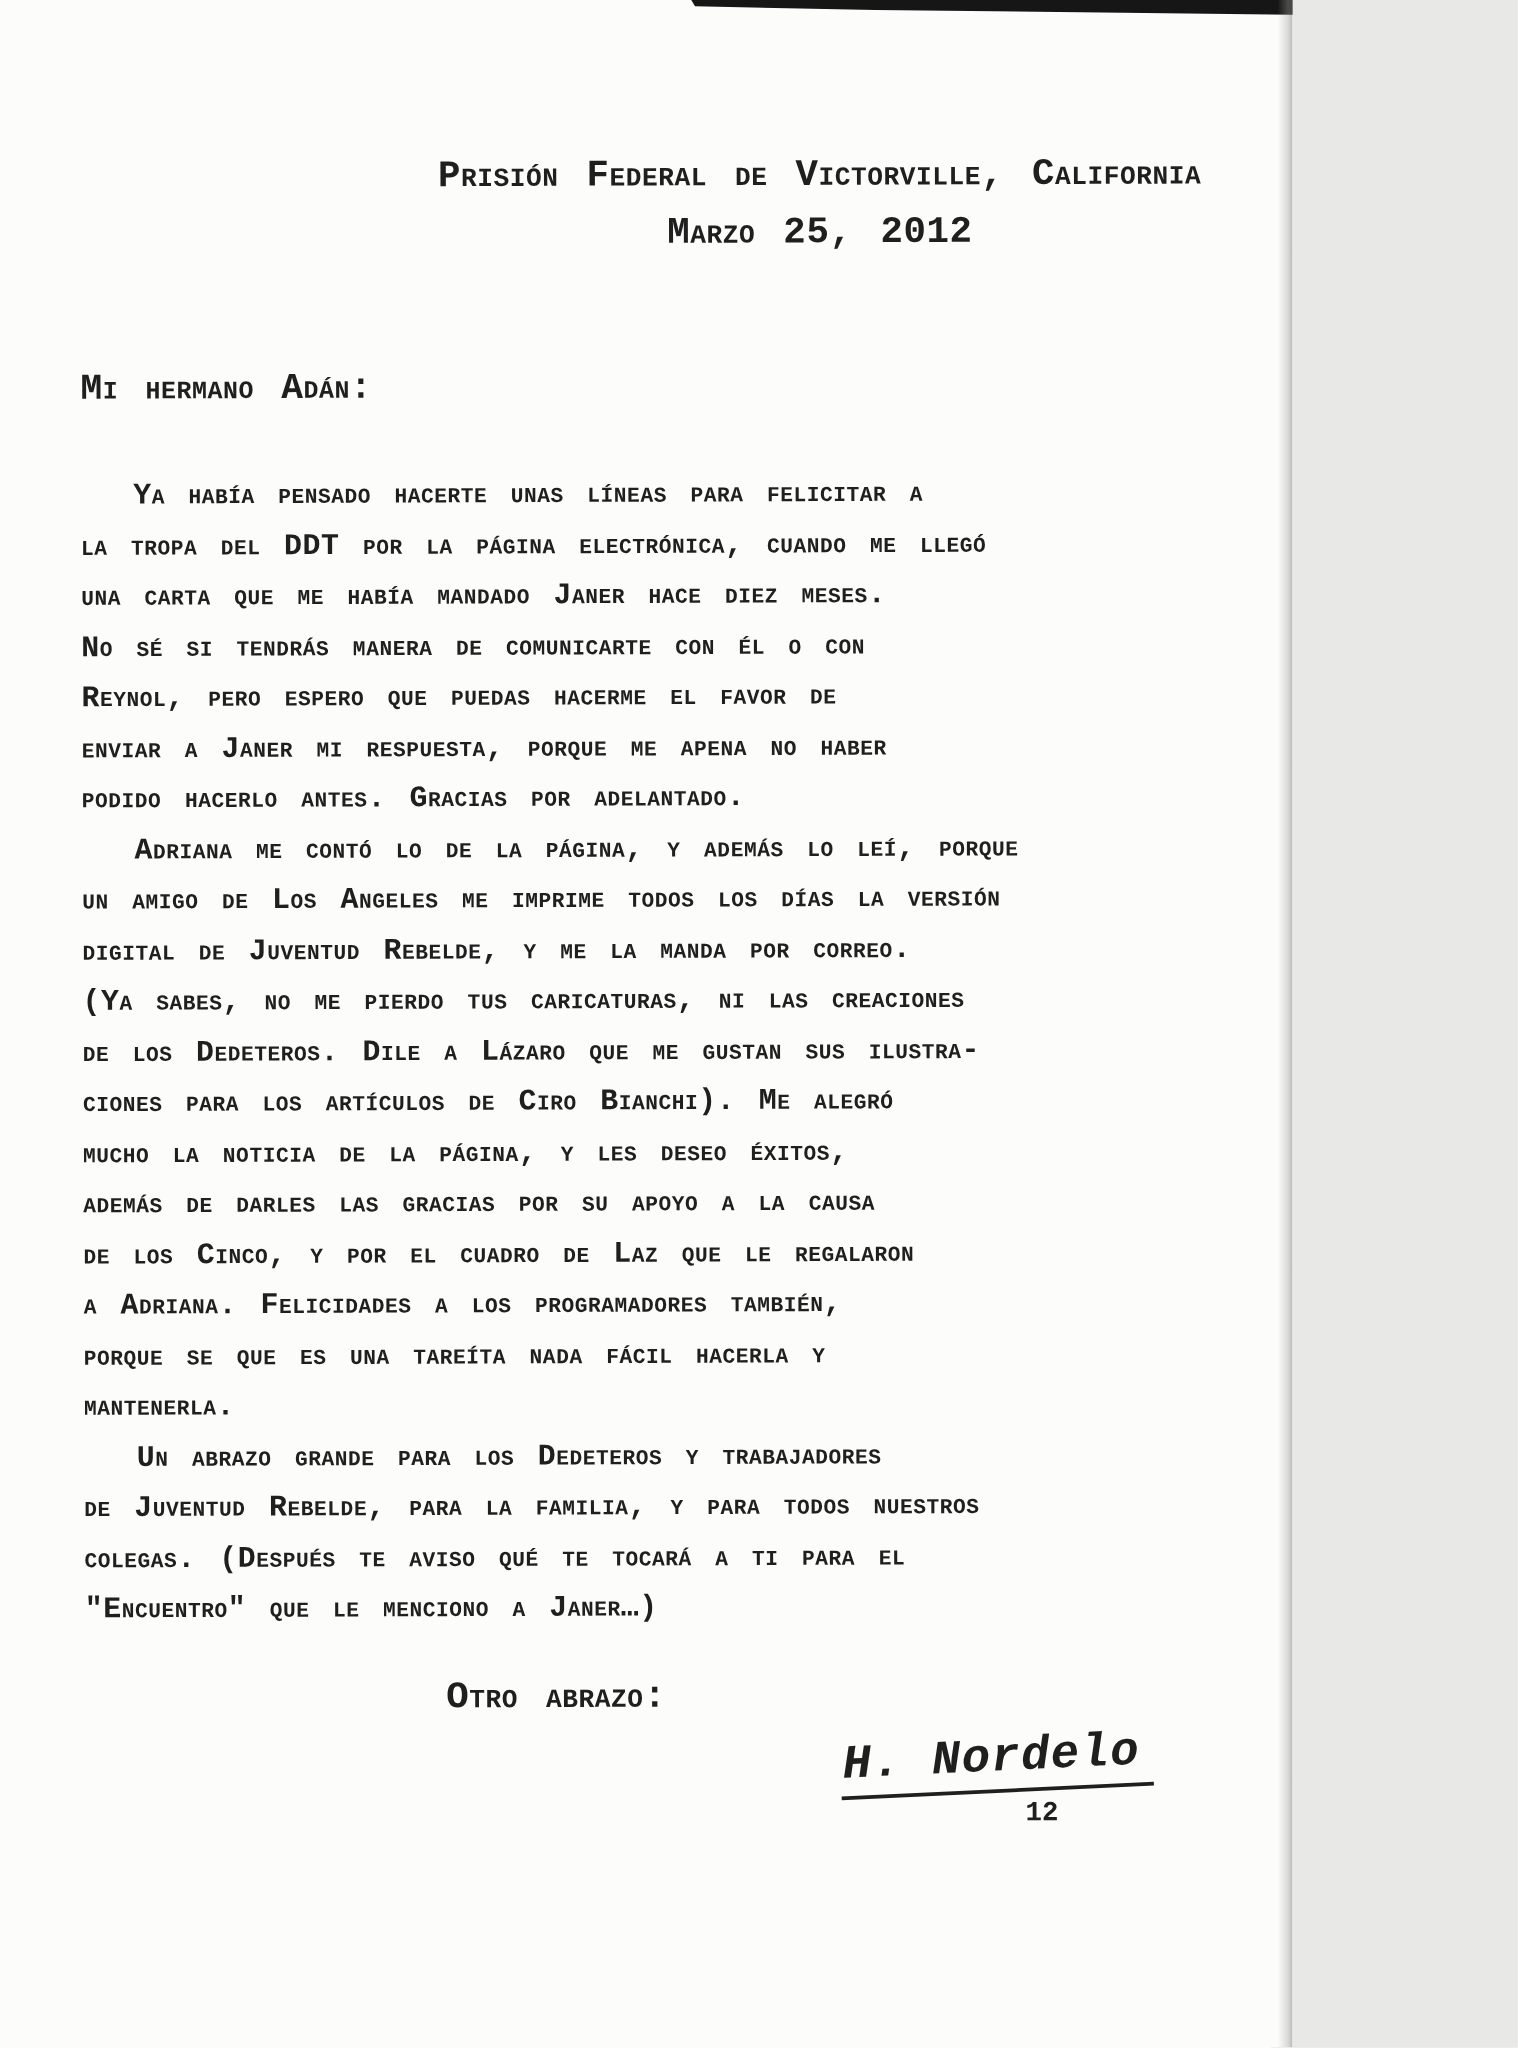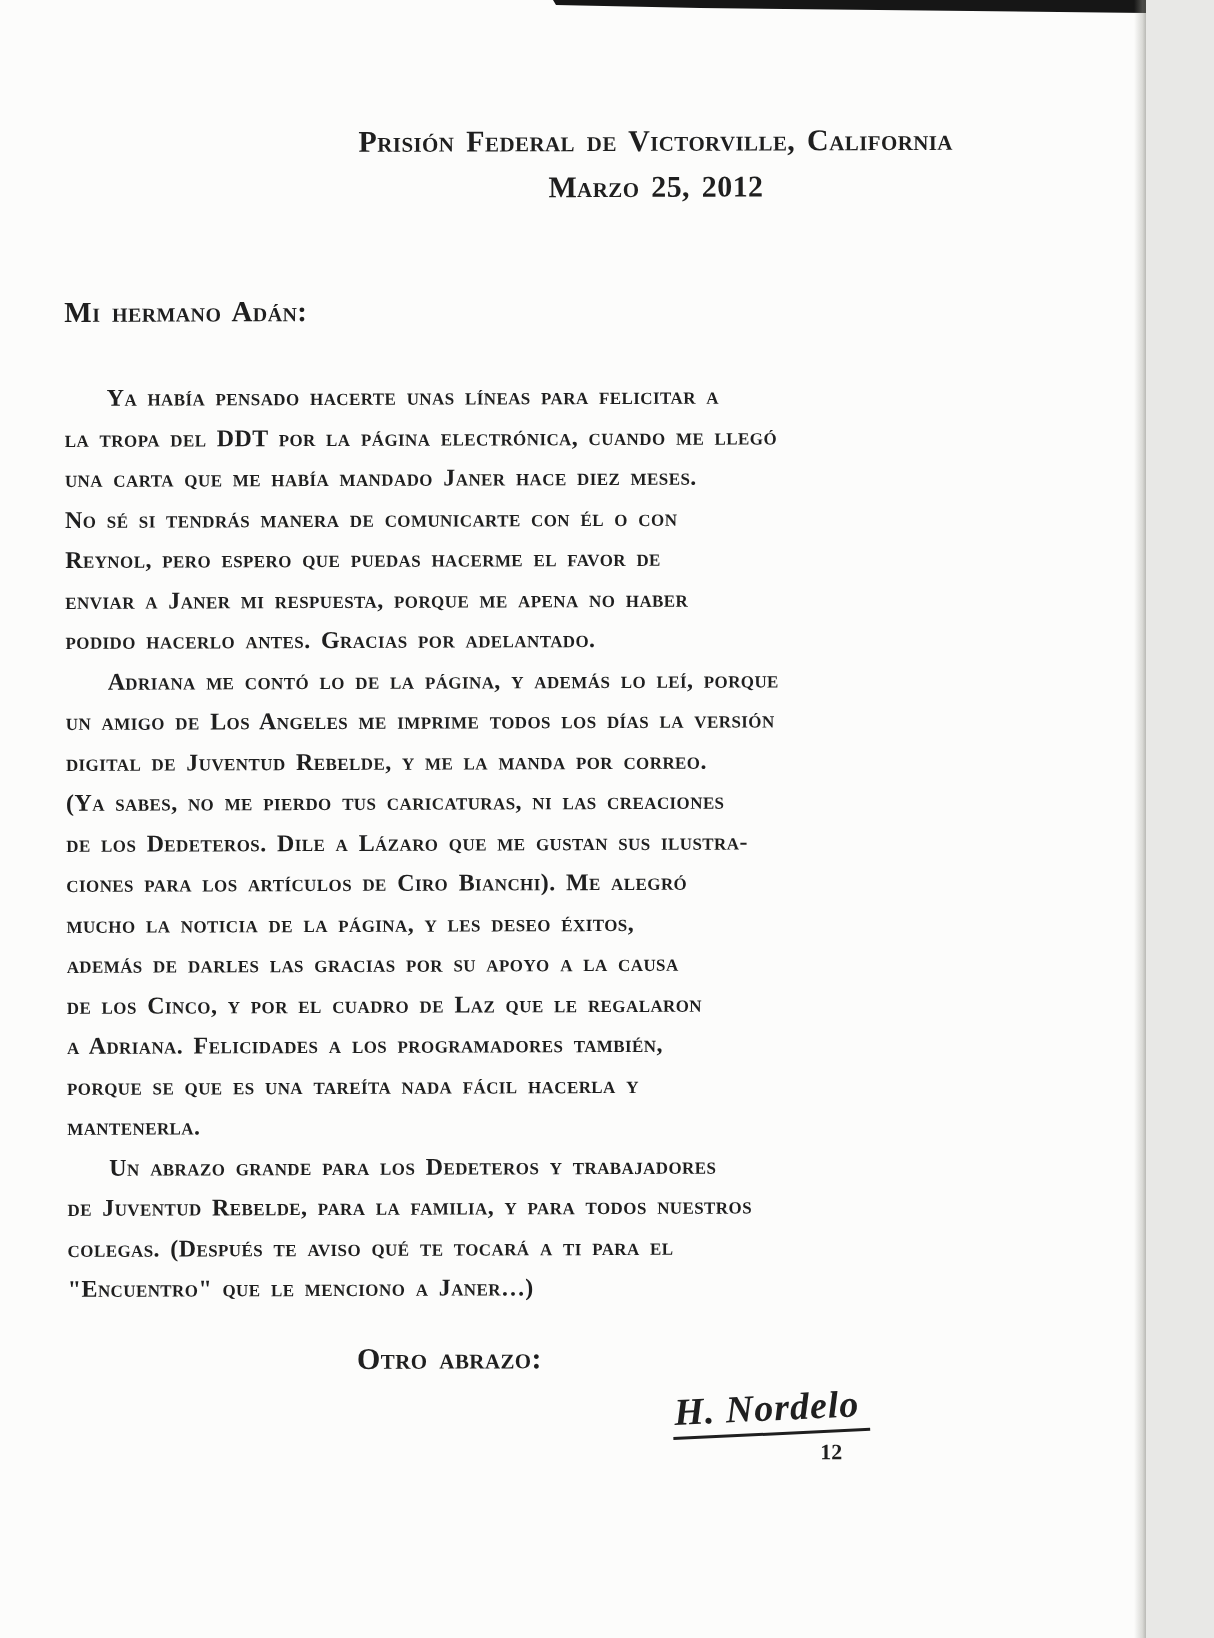--- a/index.html
+++ b/index.html
@@ -3,24 +3,24 @@
 <meta charset="utf-8">
 <style>
   :root{
     --ink:#1f1f1f;
     --paper:#fcfcfb;
     --band:#161616;
   }
   html,body{margin:0;padding:0;background:#e8e8e6;}
   .page{
     position:relative;
-    width:1146px;height:1638px;
+    width:1034px;height:1638px;
     background:var(--paper);
     overflow:hidden;
-    font-family:Liberation Serif, serif;
+    font-family:Liberation Mono, monospace;
     color:var(--ink);
   }
   .scan-top{position:absolute;top:0;left:0;width:1214px;height:30px;display:block;pointer-events:none;}
   .scan-right{
     position:absolute;top:0;right:0;width:12px;height:100%;
     background:linear-gradient(to right, rgba(190,190,184,0) 0%, rgba(160,160,152,0.38) 70%, rgba(120,120,112,0.5) 100%);
     pointer-events:none;
   }
   .content{
     position:absolute;left:66px;top:118px;width:1088px;

